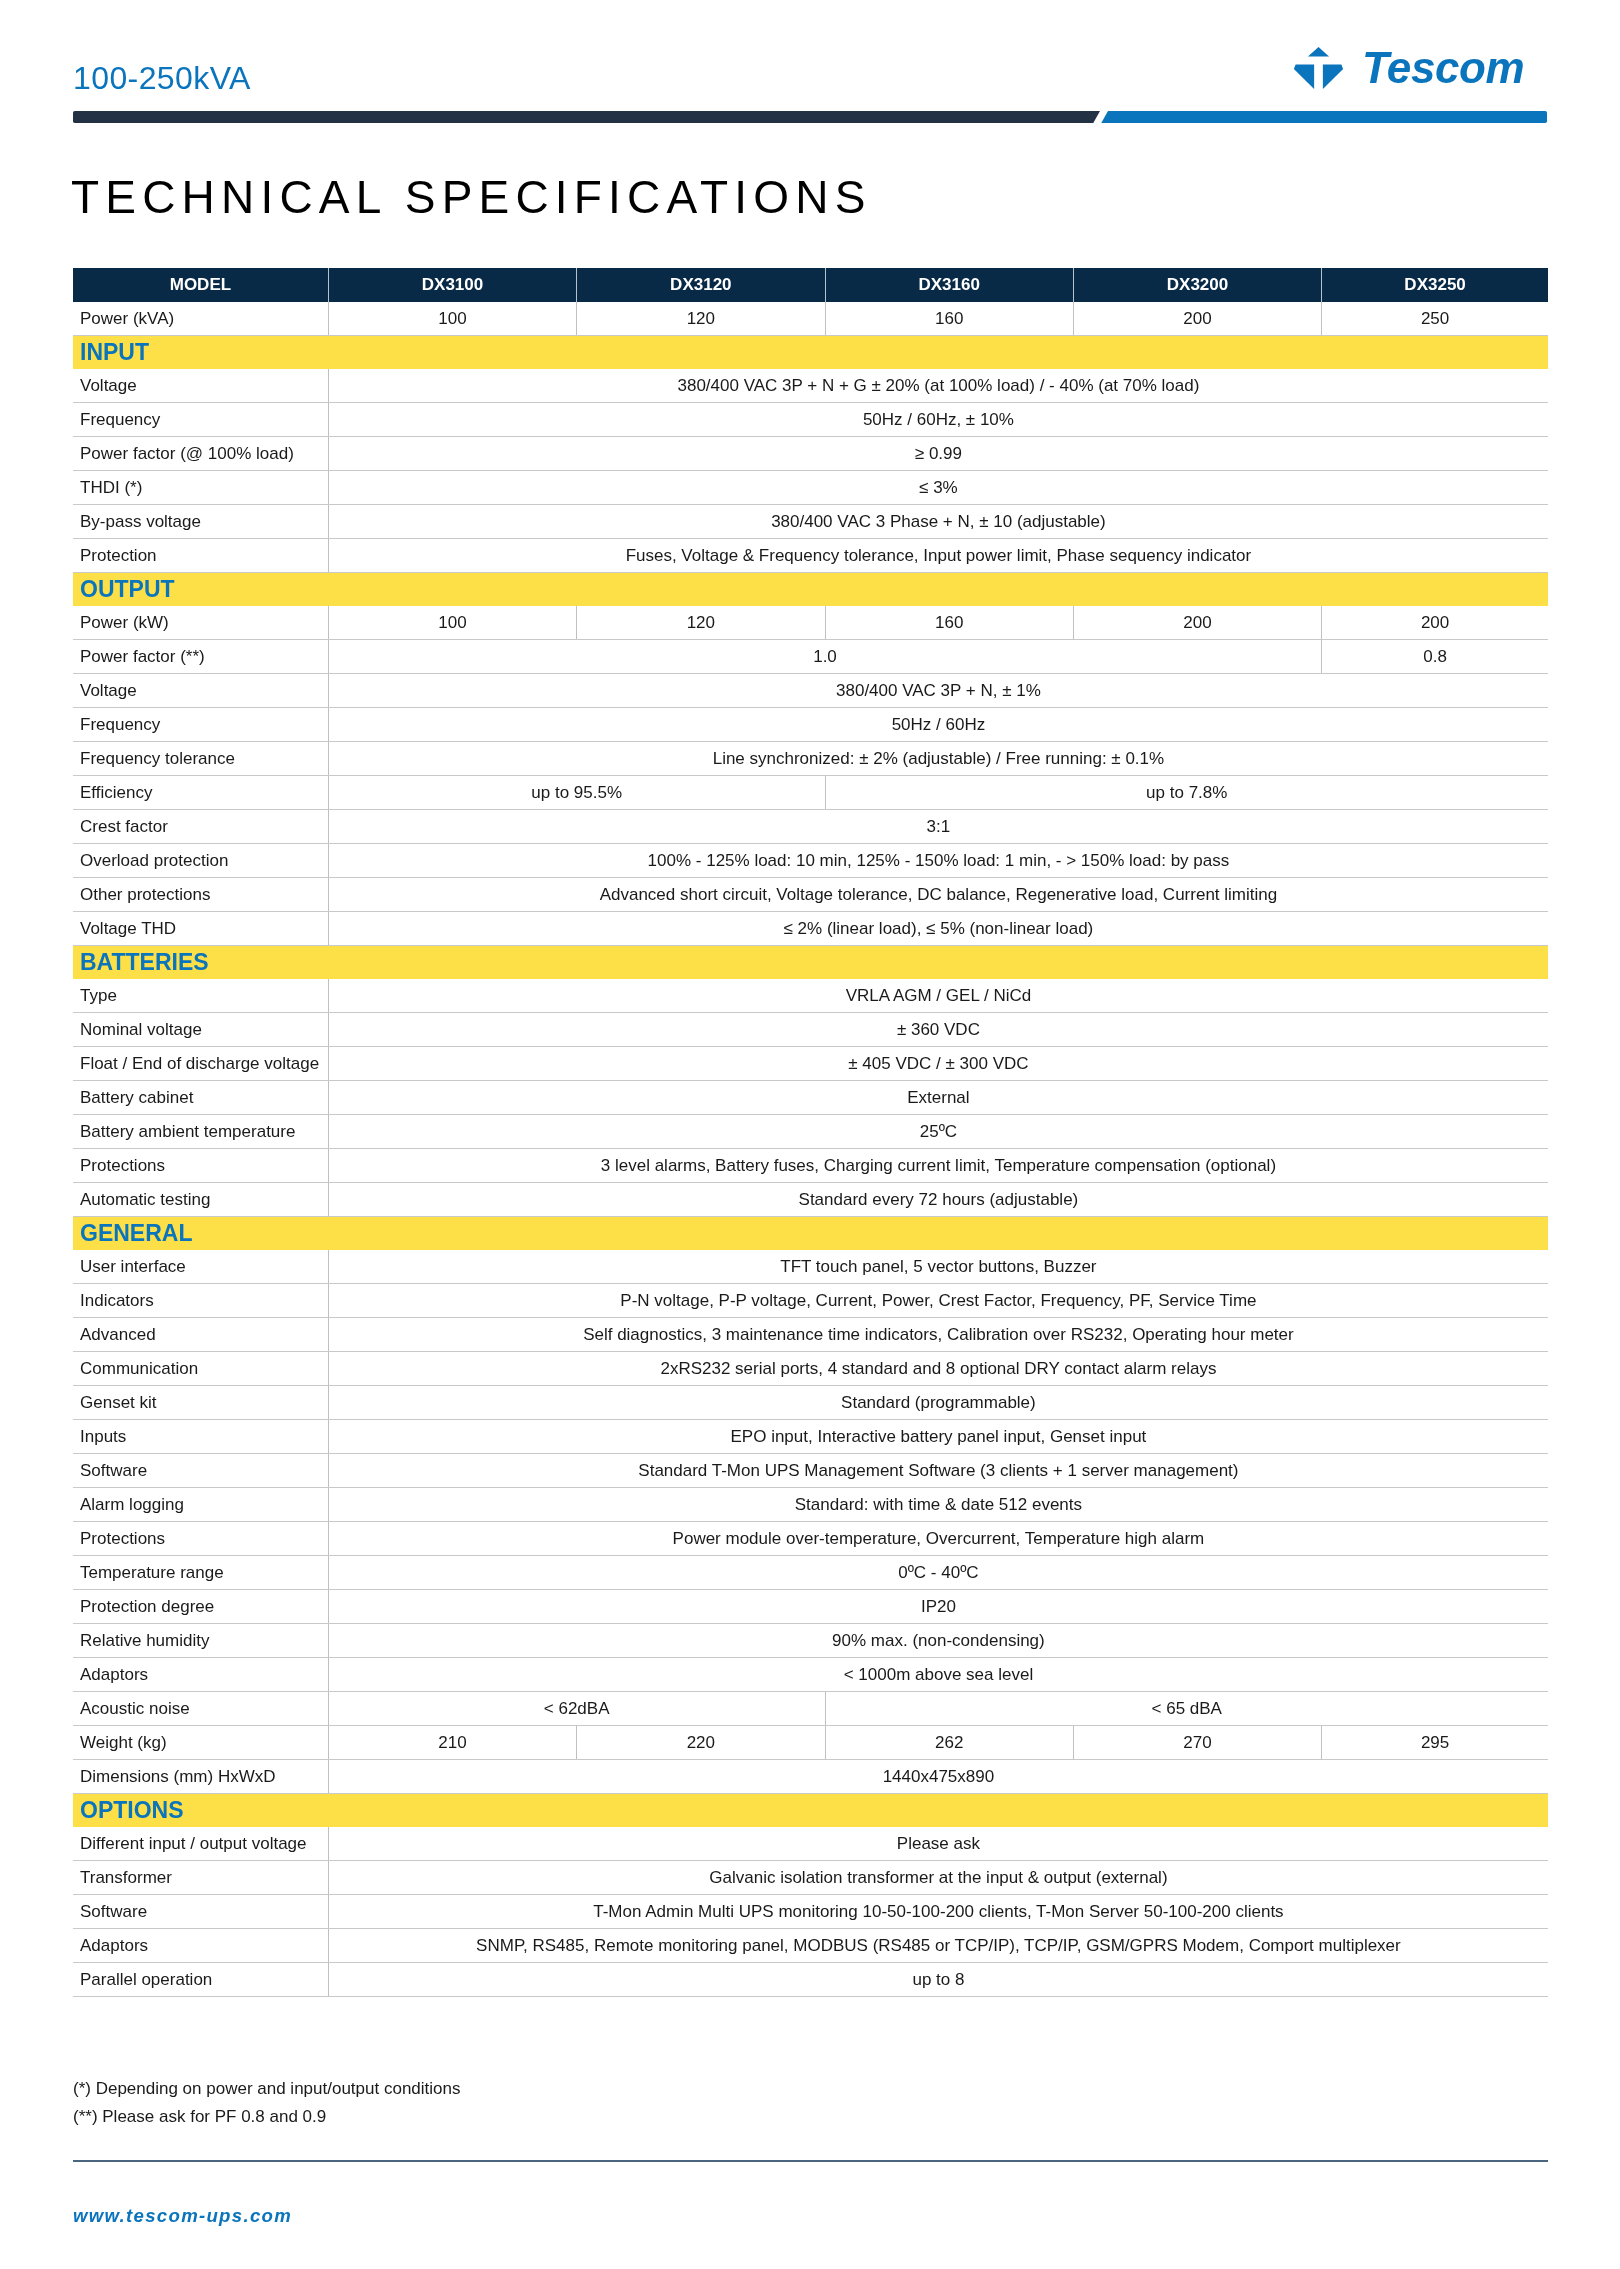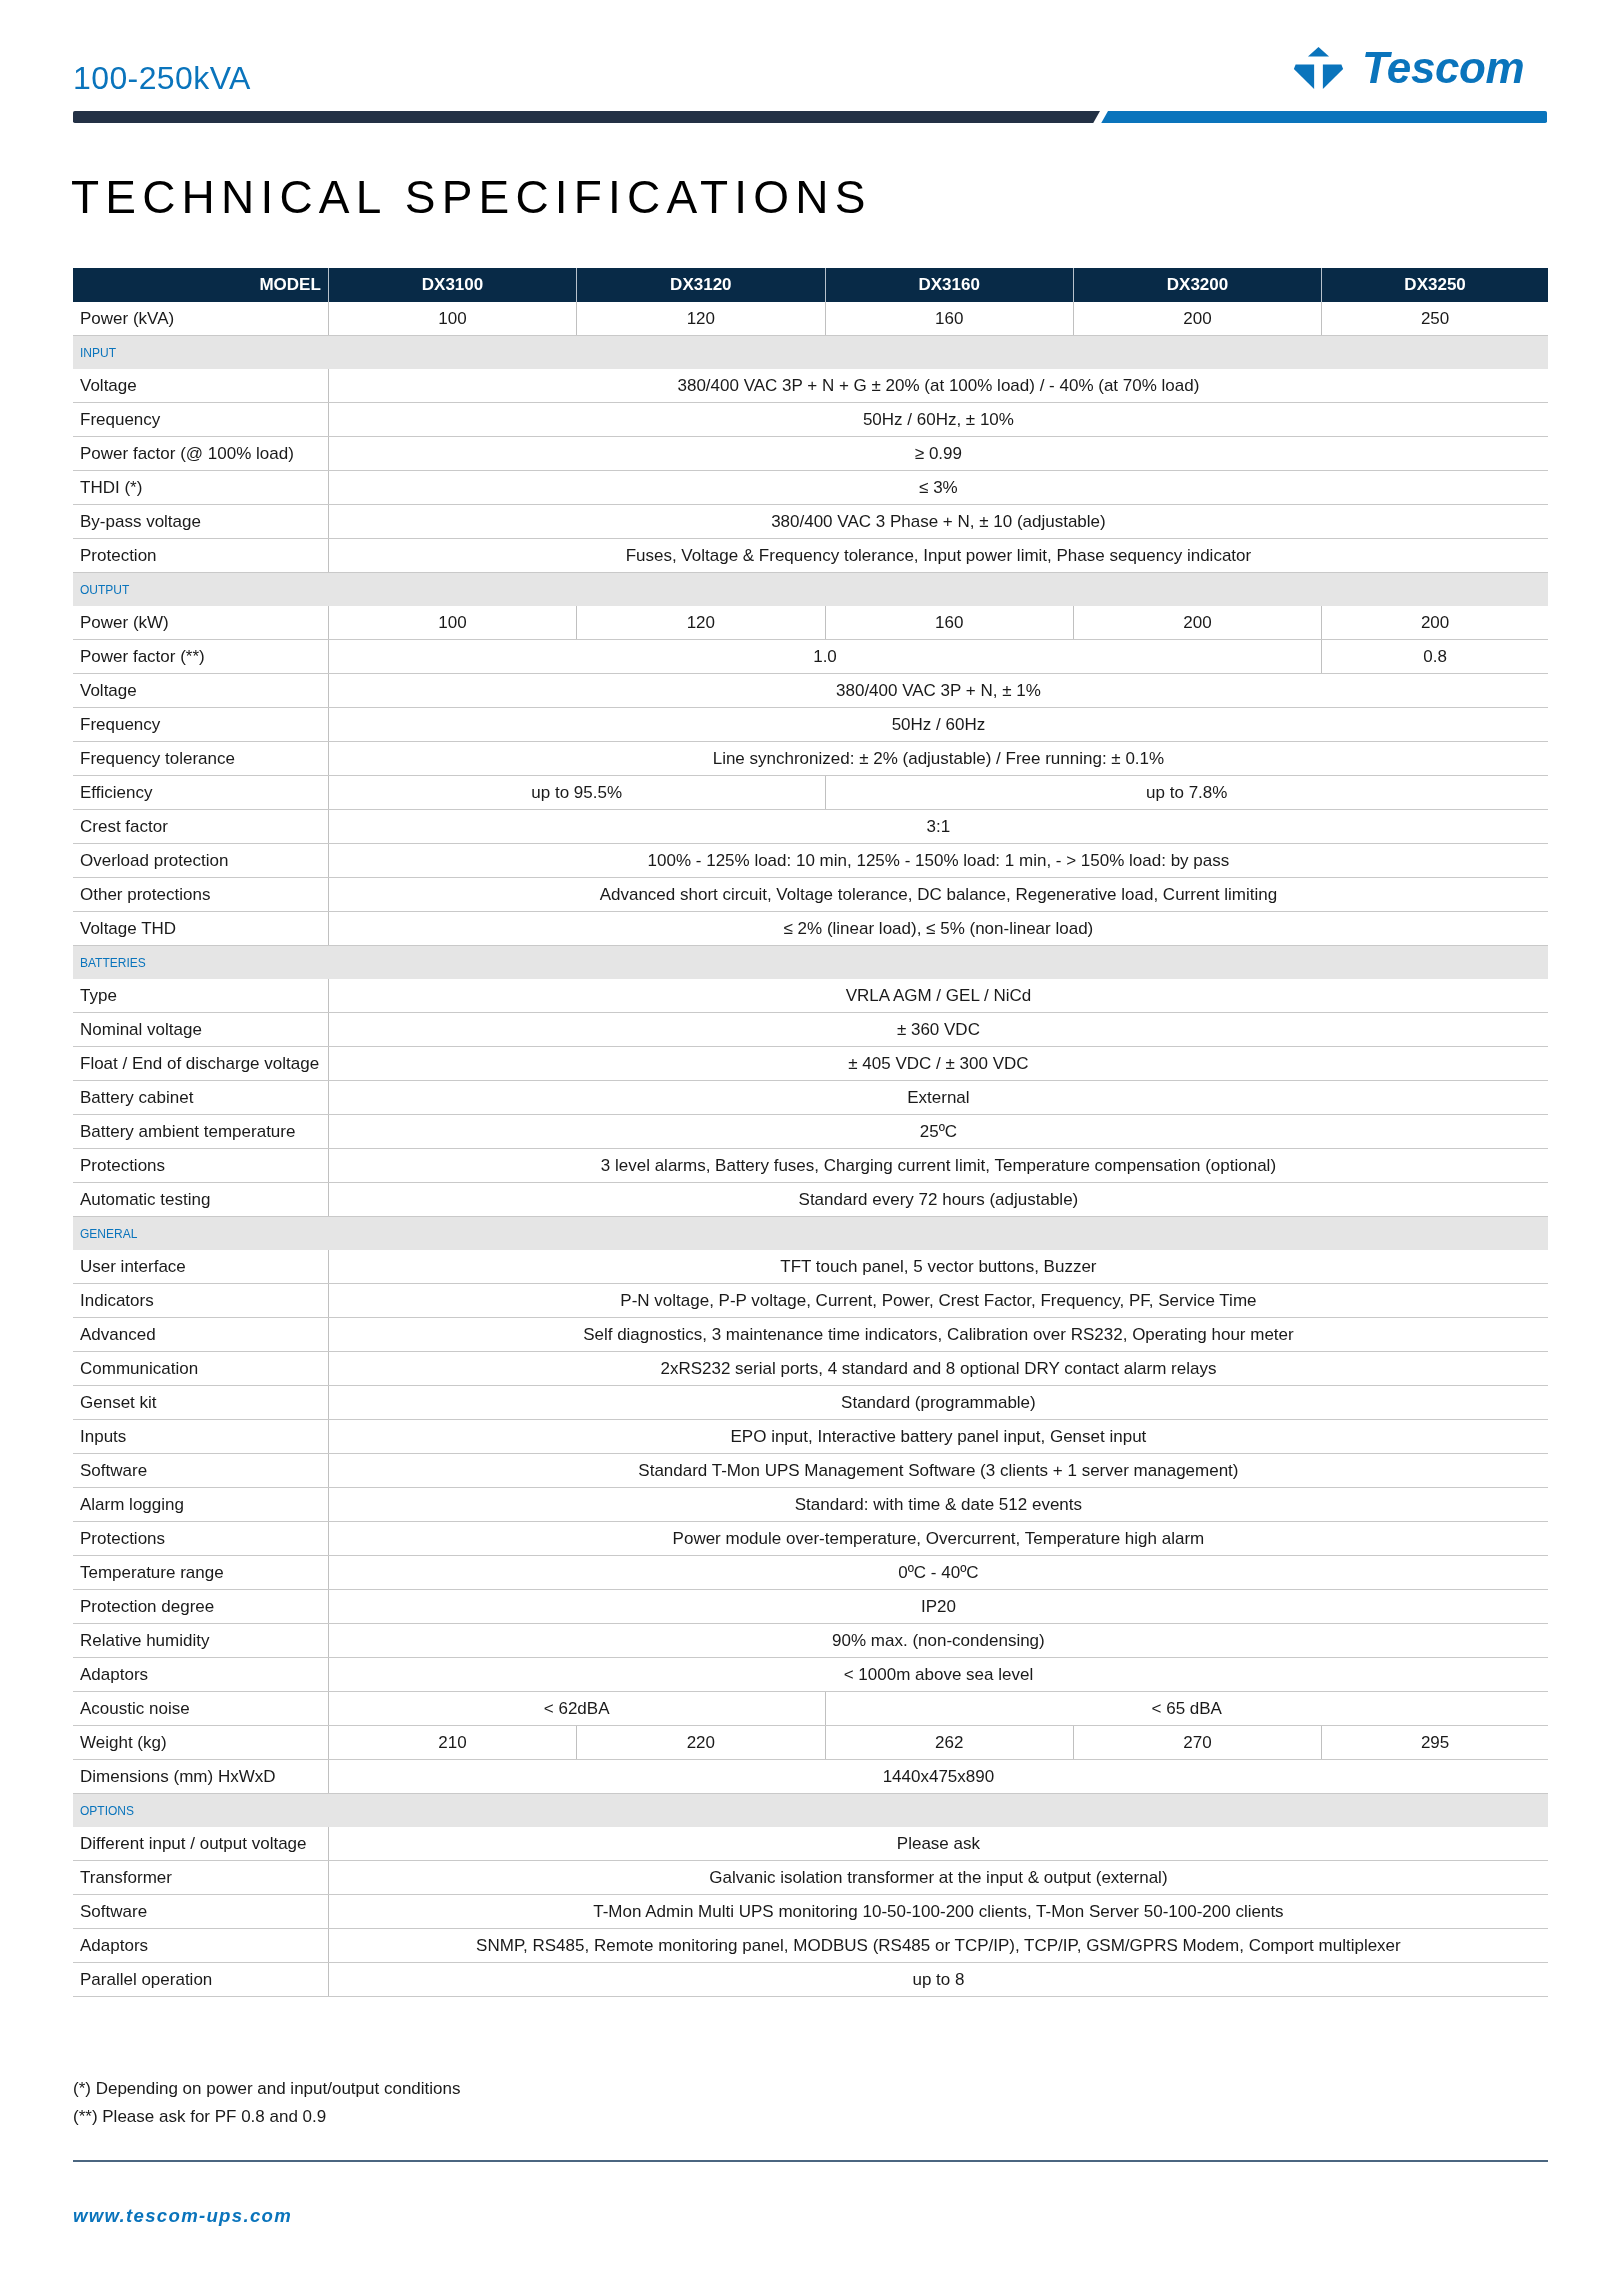--- a/index.html
+++ b/index.html
@@ -13,25 +13,25 @@
   .band-dark { left: 73px; width: 1027px; background: #233145; clip-path: polygon(0 0, 100% 0, calc(100% - 7px) 100%, 0 100%); border-radius: 1.8px 0 0 1.8px; }
   .band-blue { left: 1101px; width: 446px; background: #0a74bc; clip-path: polygon(7px 0, 100% 0, 100% 100%, 0 100%); border-radius: 0 1.8px 1.8px 0; }
   .page-title { position: absolute; left: 71px; top: 170px; font-size: 46px; font-weight: 300; letter-spacing: 6.2px; color: #000000; margin: 0; }
 
   table.spec { position: absolute; left: 73px; top: 268px; width: 1475px; border-collapse: collapse; table-layout: fixed; font-size: 17px; }
   table.spec col.c0 { width: 255px; }
   table.spec col.cm { width: 248px; }
   table.spec col.cl { width: 226px; }
   table.spec td, table.spec th { height: 33px; padding: 0 7px; border-bottom: 1.8px solid #c9c9c9; }
   table.spec thead th { background: #082a47; color: #ffffff; font-weight: bold; font-size: 17px; height: 34px; border-bottom: none; border-left: 0.9px solid #b7c2cc; }
-  table.spec thead th:first-child { text-align: right; border-left: none; }
+  table.spec thead th:first-child { text-align: center; border-left: none; }
   table.spec td.lbl { text-align: left; border-right: 0.9px solid #c0c0c0; }
   table.spec td.val { text-align: center; }
   table.spec td.val + td.val { border-left: 0.9px solid #c0c0c0; }
-  table.spec tr.section td { background: #e5e5e5; color: #0a74bc; font-weight: normal; font-size: 12px; border-bottom: none; }
+  table.spec tr.section td { background: #fde047; color: #0a74bc; font-weight: bold; font-size: 23px; border-bottom: none; }
 
   .notes { position: absolute; left: 73px; top: 2075px; font-size: 17px; line-height: 27.5px; color: #1a1a1a; }
   .rule { position: absolute; left: 73px; top: 2160px; width: 1475px; height: 1.8px; background: #4b6680; }
   .url { position: absolute; left: 73px; top: 2205px; font-size: 18.6px; font-style: italic; font-weight: bold; color: #0a74bc; letter-spacing: 1.3px; text-decoration: none; }
 </style>
 </head>
 <body>
 
 <div class="range-title">100-250kVA</div>
 

